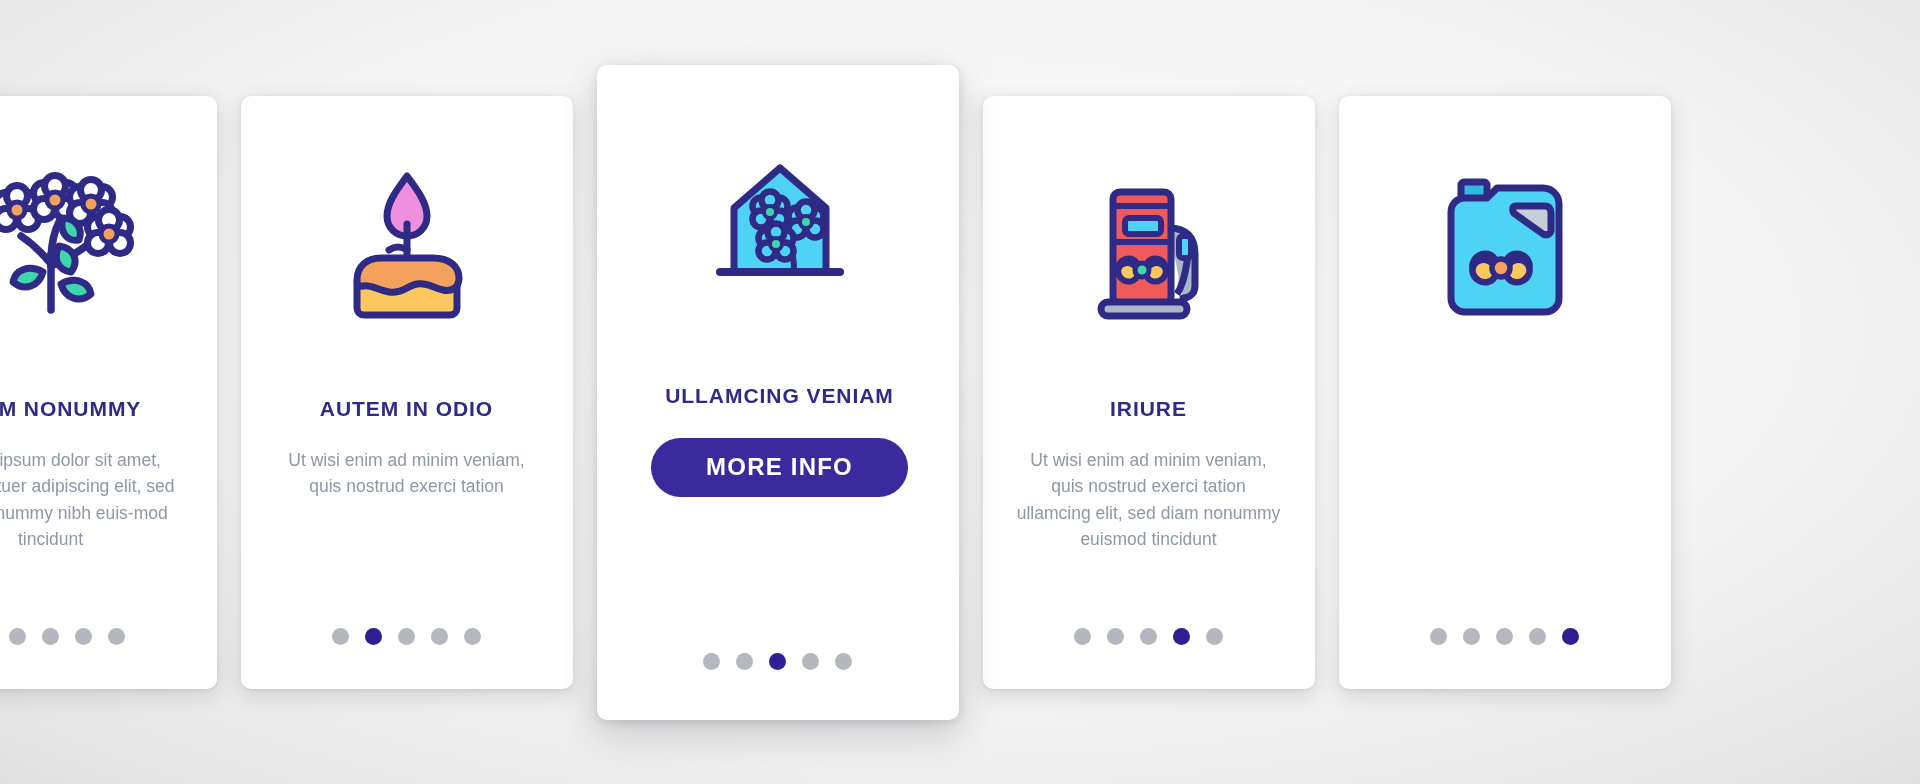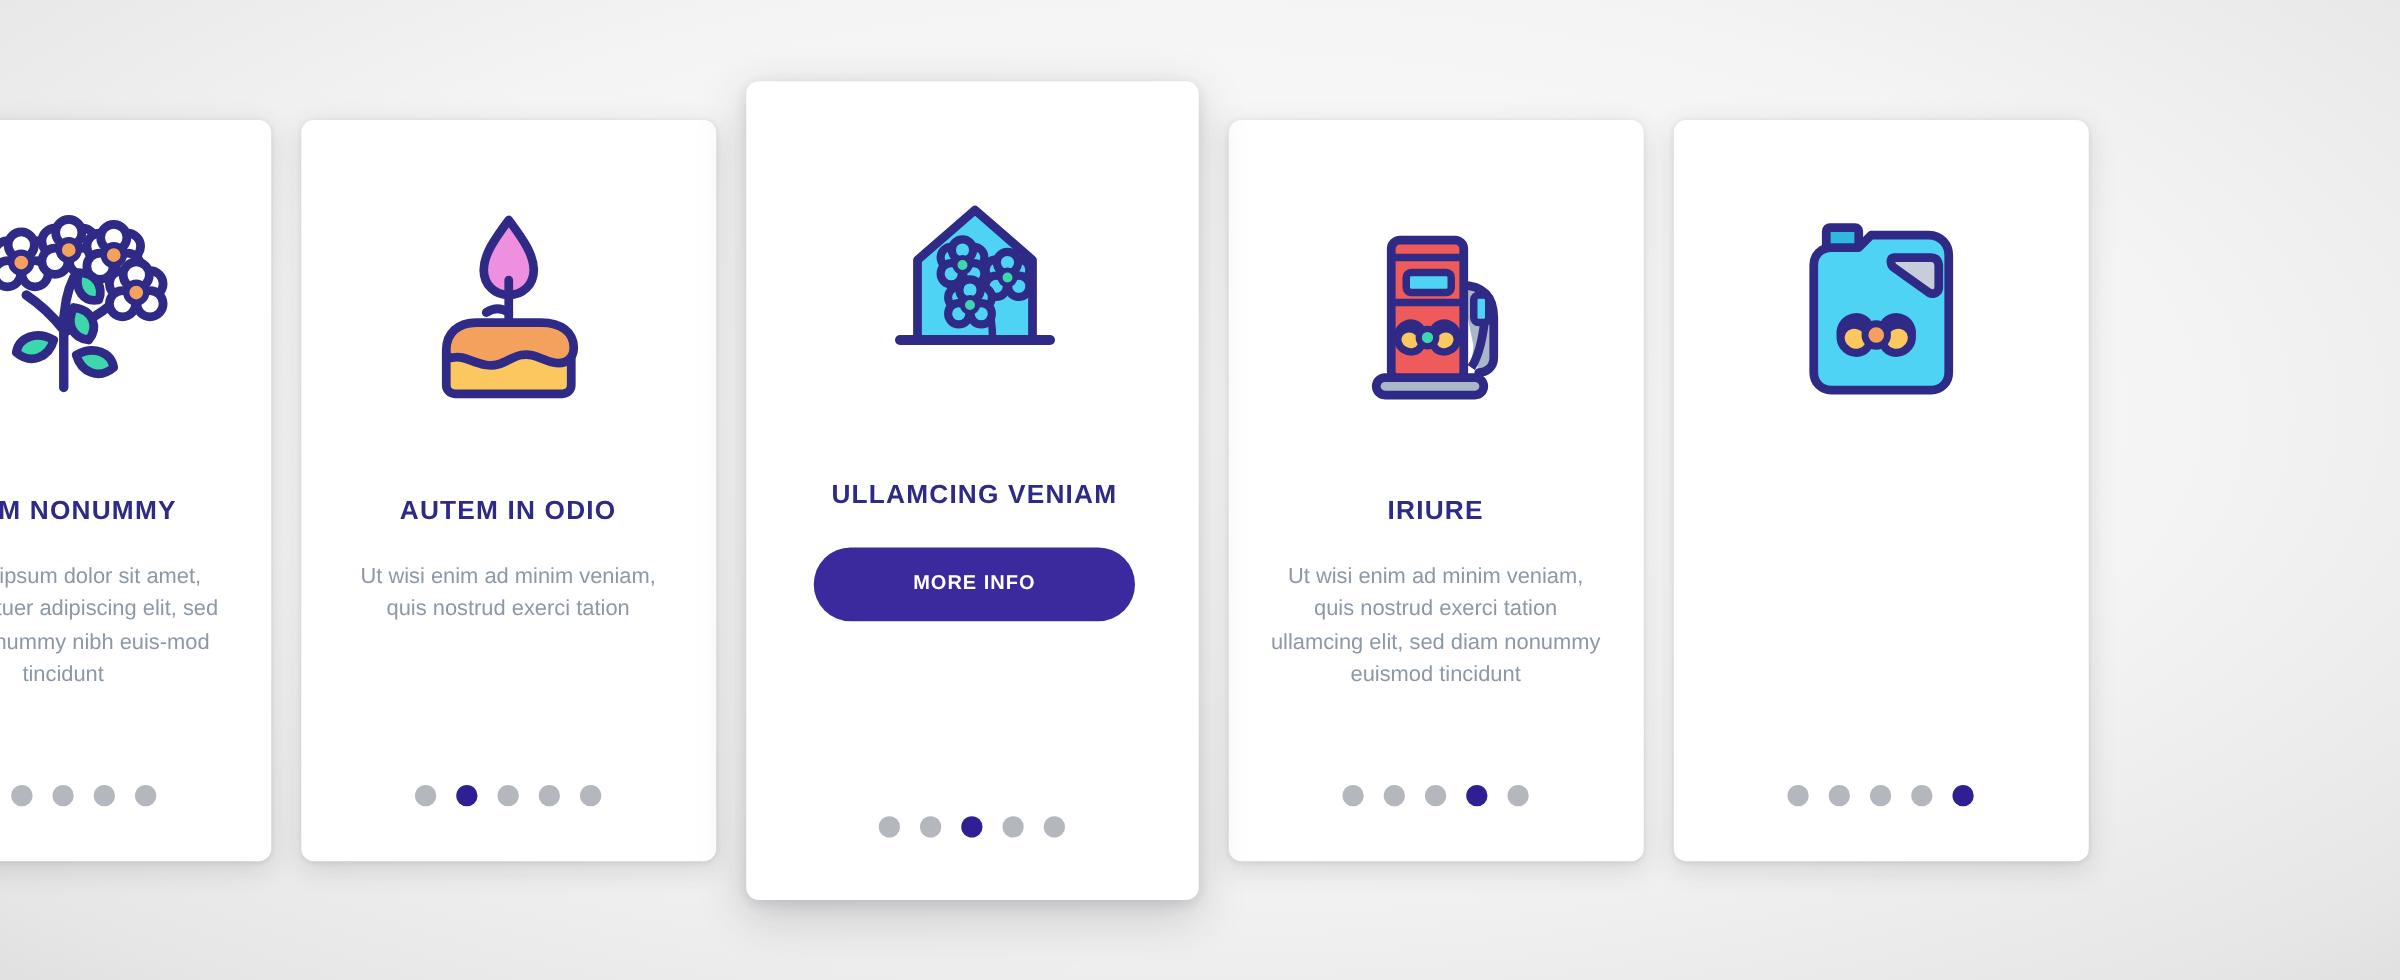--- a/index.html
+++ b/index.html
@@ -61,21 +61,21 @@
   .card.featured .card-body{max-width:245px;}
 
   .more-btn{
     margin-top:30px;
     width:257px;height:59px;
     background:#3b2a9e;
     color:#ffffff;
     border:none;
     border-radius:30px;
     font-family:"Liberation Sans", sans-serif;
-    font-size:16px;font-weight:bold;letter-spacing:.05em;
+    font-size:24px;font-weight:bold;letter-spacing:.05em;
     cursor:pointer;
     display:flex;align-items:center;justify-content:center;
   }
 
   .dots{
     position:absolute;
     bottom:44px;left:0;right:0;
     display:flex;justify-content:center;align-items:center;
     gap:16px;
   }

